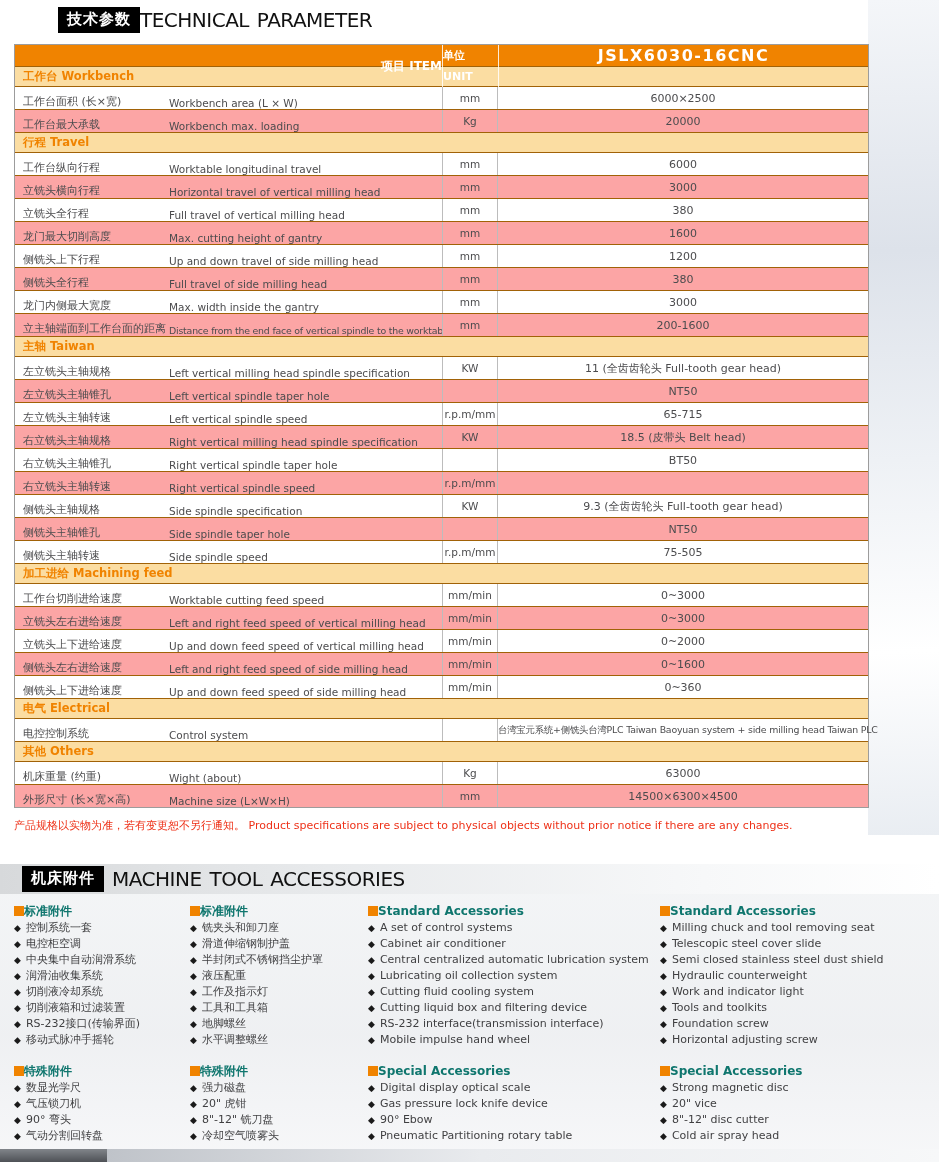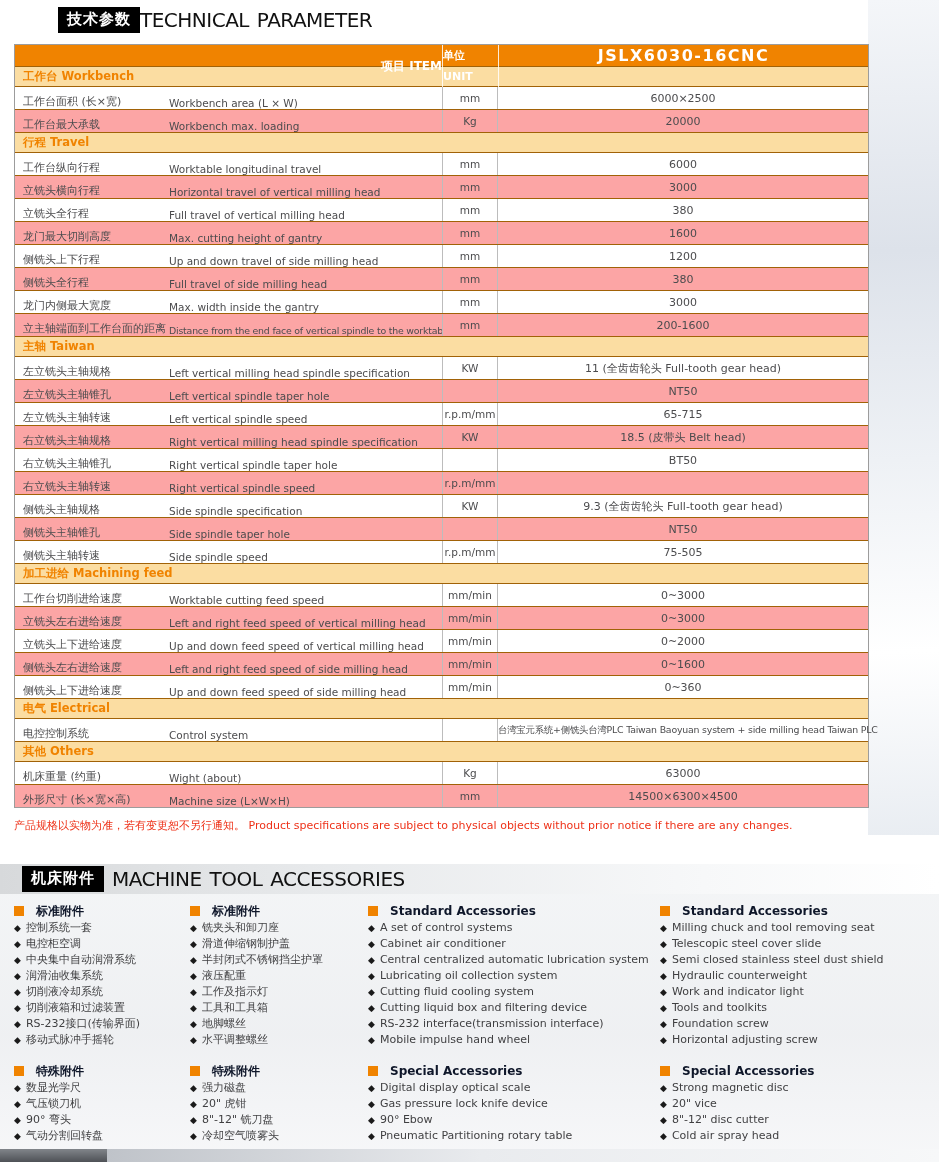--- a/index.html
+++ b/index.html
@@ -36,21 +36,21 @@
   .c-item .en { font-size:10.5px; white-space:nowrap; }
   .c-unit  { border-left:1px solid #bcbcbc; border-right:1px solid #bcbcbc; display:flex; align-items:center; justify-content:center; font-size:10.5px; }
   .c-value { display:flex; align-items:center; justify-content:center; font-size:11px; white-space:nowrap; }
   .cond { font-size:9.4px !important; letter-spacing:-0.2px; }
   
   .note { position:absolute; left:14px; top:818px; font-size:11px; color:#ee3118; white-space:nowrap; z-index:2; }
   
   .acc-wrap { position:absolute; left:14px; top:902px; width:915px; display:flex; z-index:2; }
   .acc-col-1 { width:176px; } .acc-col-2 { width:178px; } .acc-col-3 { width:292px; } .acc-col-4 { flex:1; }
   .acc-group { margin-bottom:14px; }
-  .acc-group-header { display:flex; align-items:center; gap:12px; color:#0f172a; font-weight:bold; font-size:12px; height:18px; }
+  .acc-group-header { display:flex; align-items:center; gap:0; color:#0f766e; font-weight:bold; font-size:12px; height:18px; }
   .sq { width:10px; height:10px; background:#f08300; flex:none; }
   .acc-item { display:flex; align-items:center; gap:5px; font-size:11px; color:#3f3f41; line-height:16px; white-space:nowrap; }
   .dia { font-size:9px; color:#1a1a1a; flex:none; }
   
   .footer { position:absolute; left:0; bottom:0; width:100%; height:13px; z-index:3; }
   .footer .dark  { position:absolute; left:0; bottom:0; width:107px; height:13px; background:linear-gradient(180deg,#81858a,#4e5156); }
   .footer .light { position:absolute; left:107px; right:0; bottom:0; height:13px; background:linear-gradient(90deg,#bfc3c9,#e9ebee 45%,#f7f8f9 100%); }
 </style>
 </head>
 <body>

